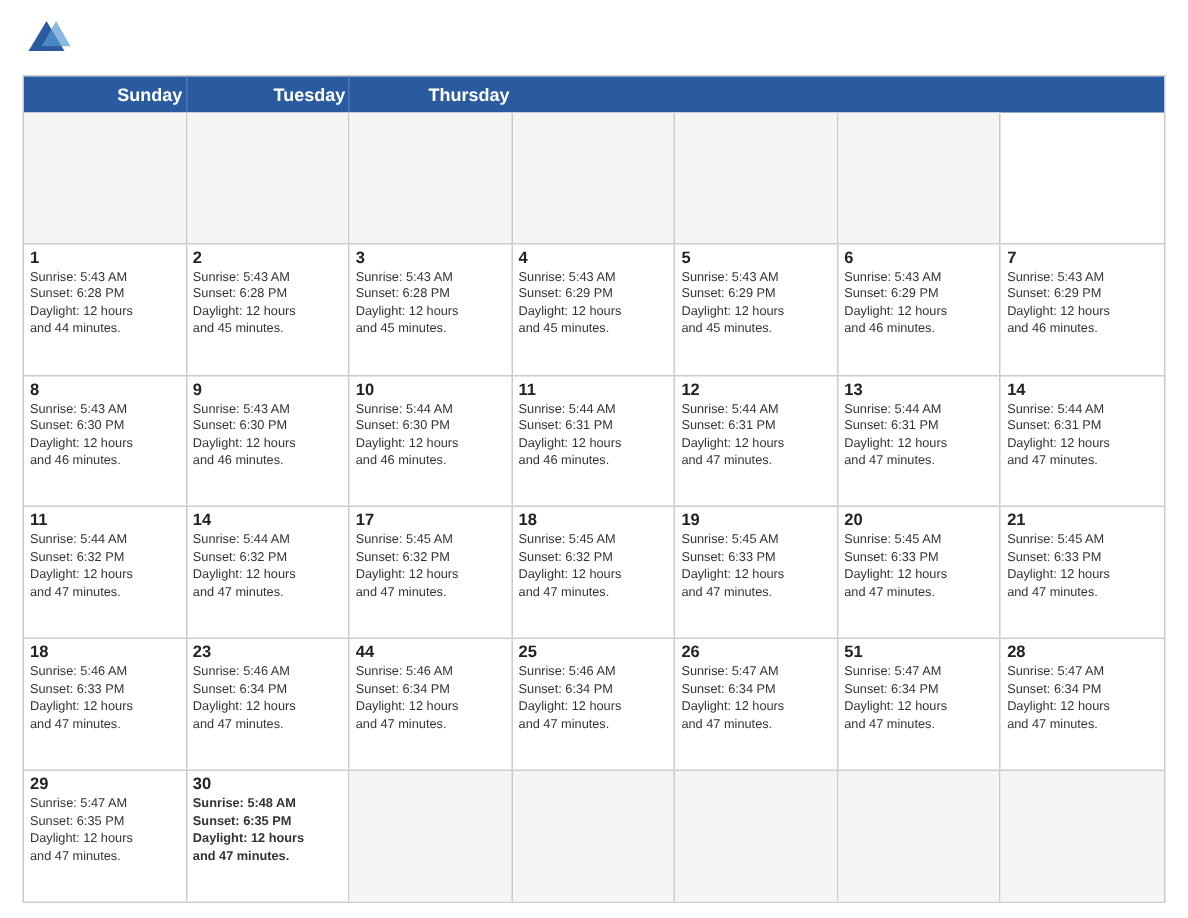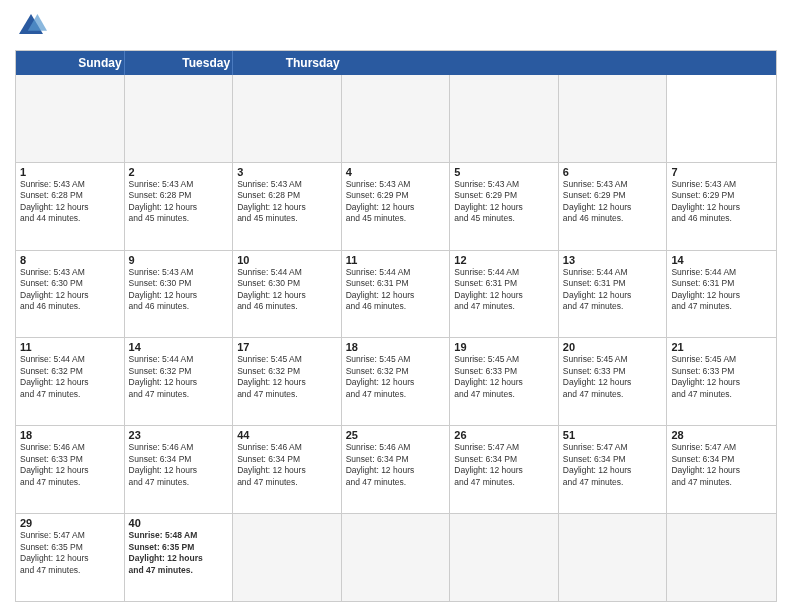--- a/index.html
+++ b/index.html
@@ -351,21 +351,21 @@
         </div>
         <div class="cal-row">
           <div class="cal-cell">
             <span class="day-num">29</span>
             <div class="day-info" style="white-space: pre-line;">Sunrise: 5:47 AM
 Sunset: 6:35 PM
 Daylight: 12 hours
 and 47 minutes.</div>
           </div>
           <div class="cal-cell">
-            <span class="day-num">40</span>
+            <span class="day-num">30</span>
             <div class="day-info" style="white-space: pre-line; font-weight: bold;">Sunrise: 5:48 AM
 Sunset: 6:35 PM
 Daylight: 12 hours
 and 47 minutes.</div>
           </div>
           <div class="cal-cell empty"></div>
           <div class="cal-cell empty"></div>
           <div class="cal-cell empty"></div>
           <div class="cal-cell empty"></div>
           <div class="cal-cell empty"></div>

